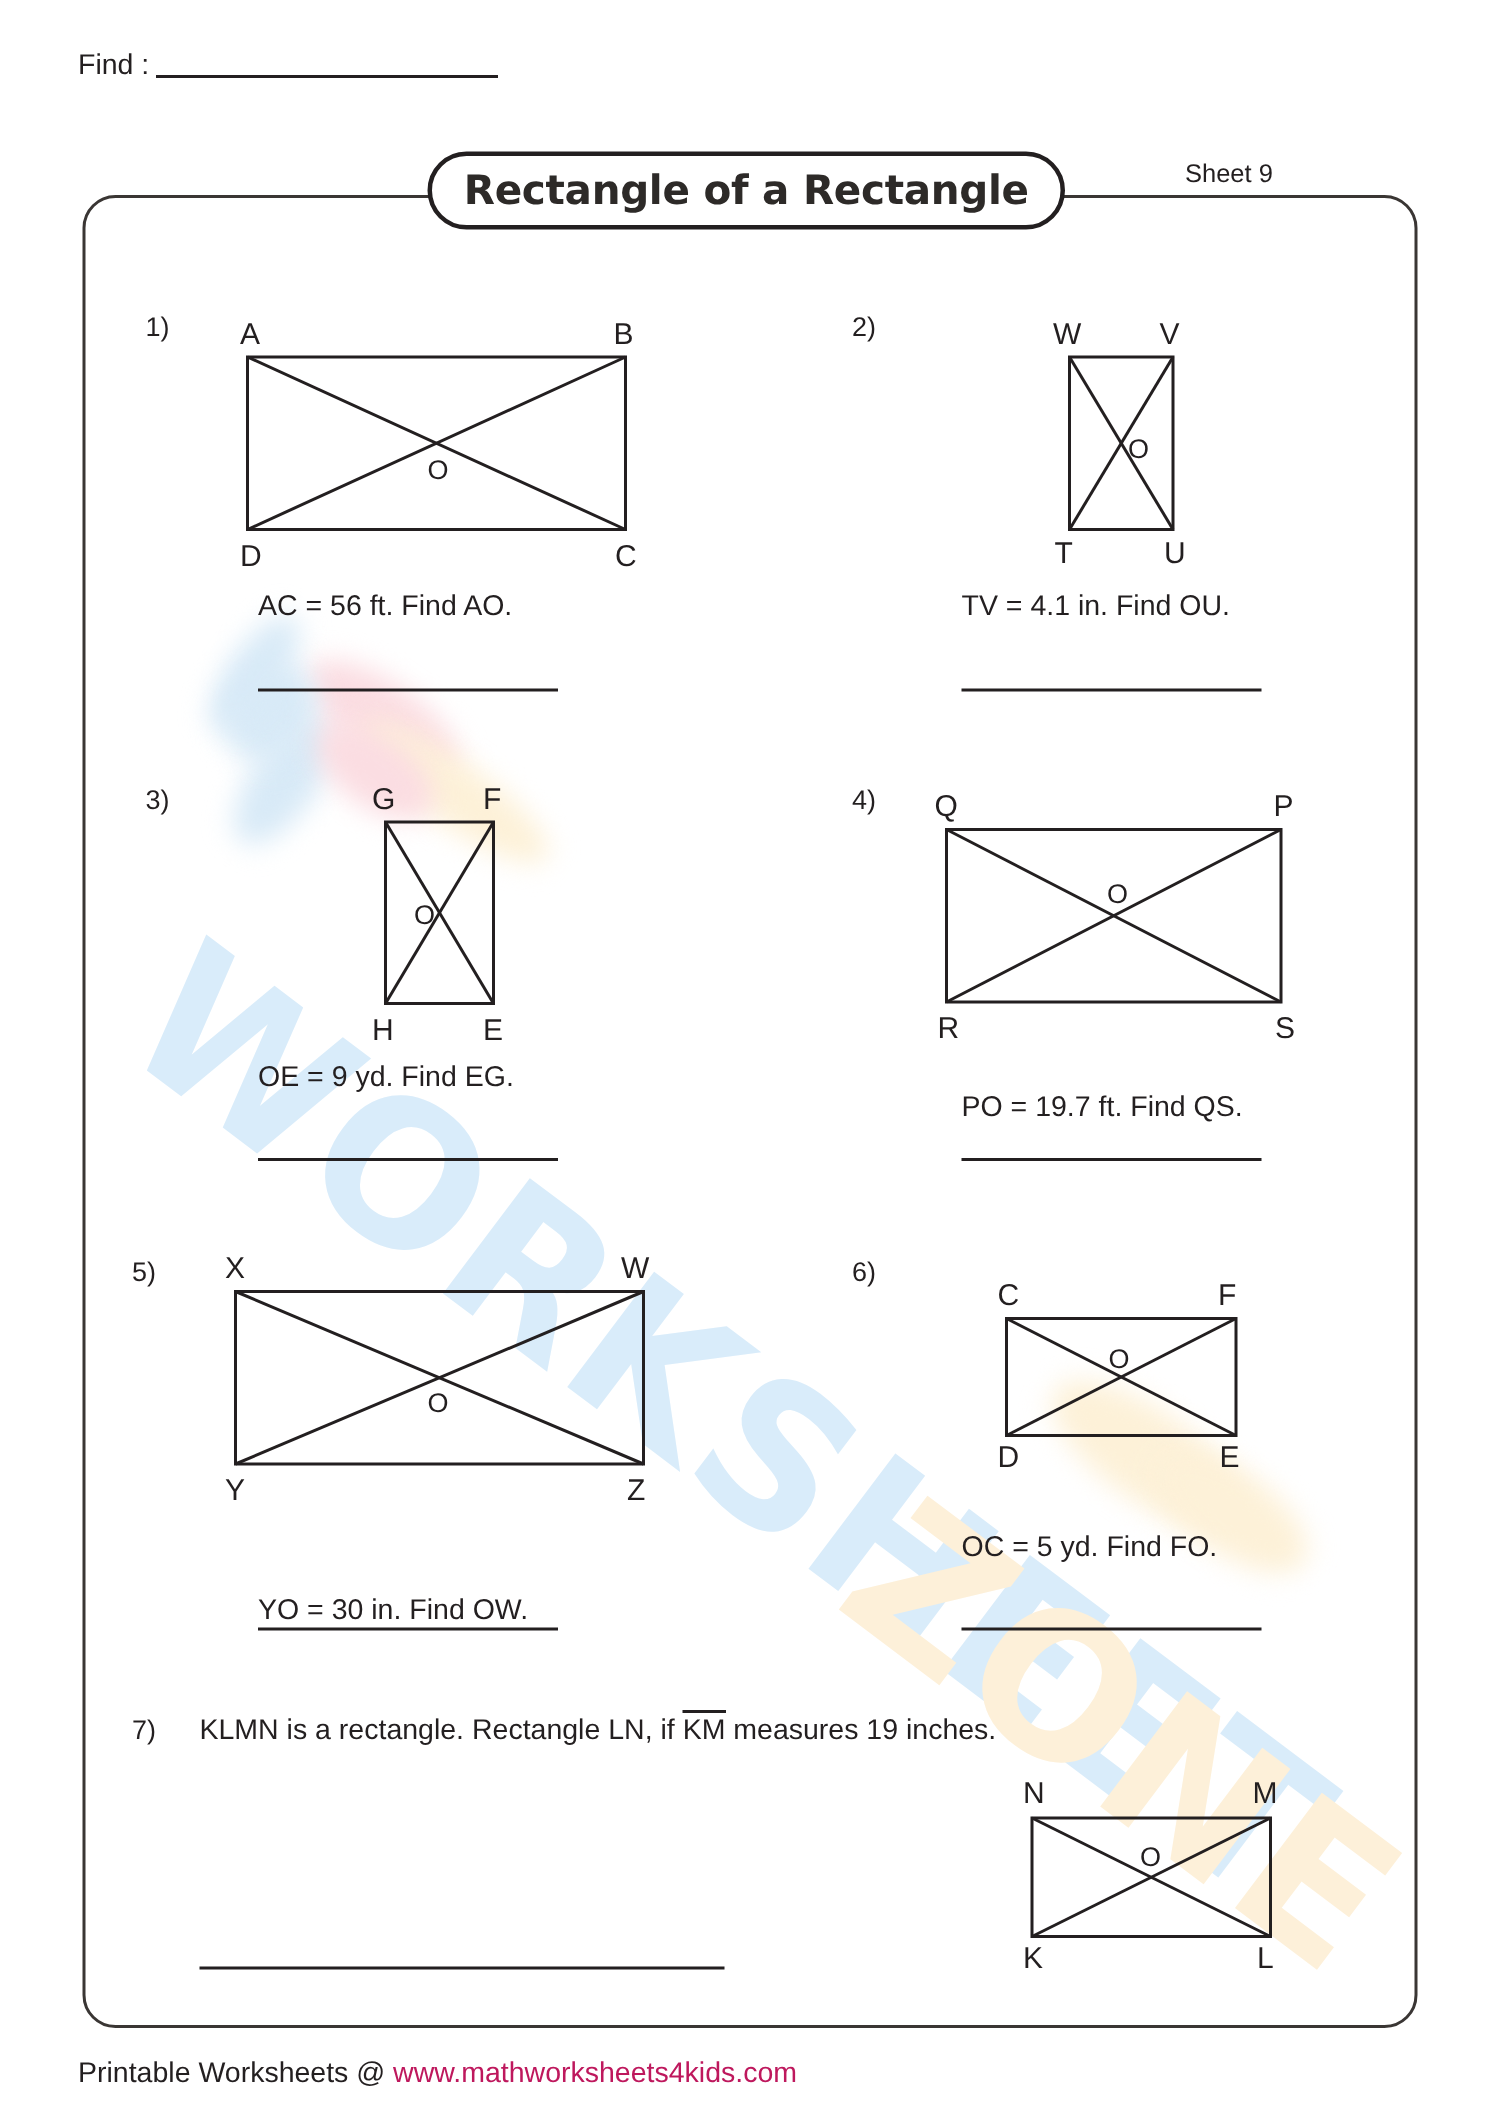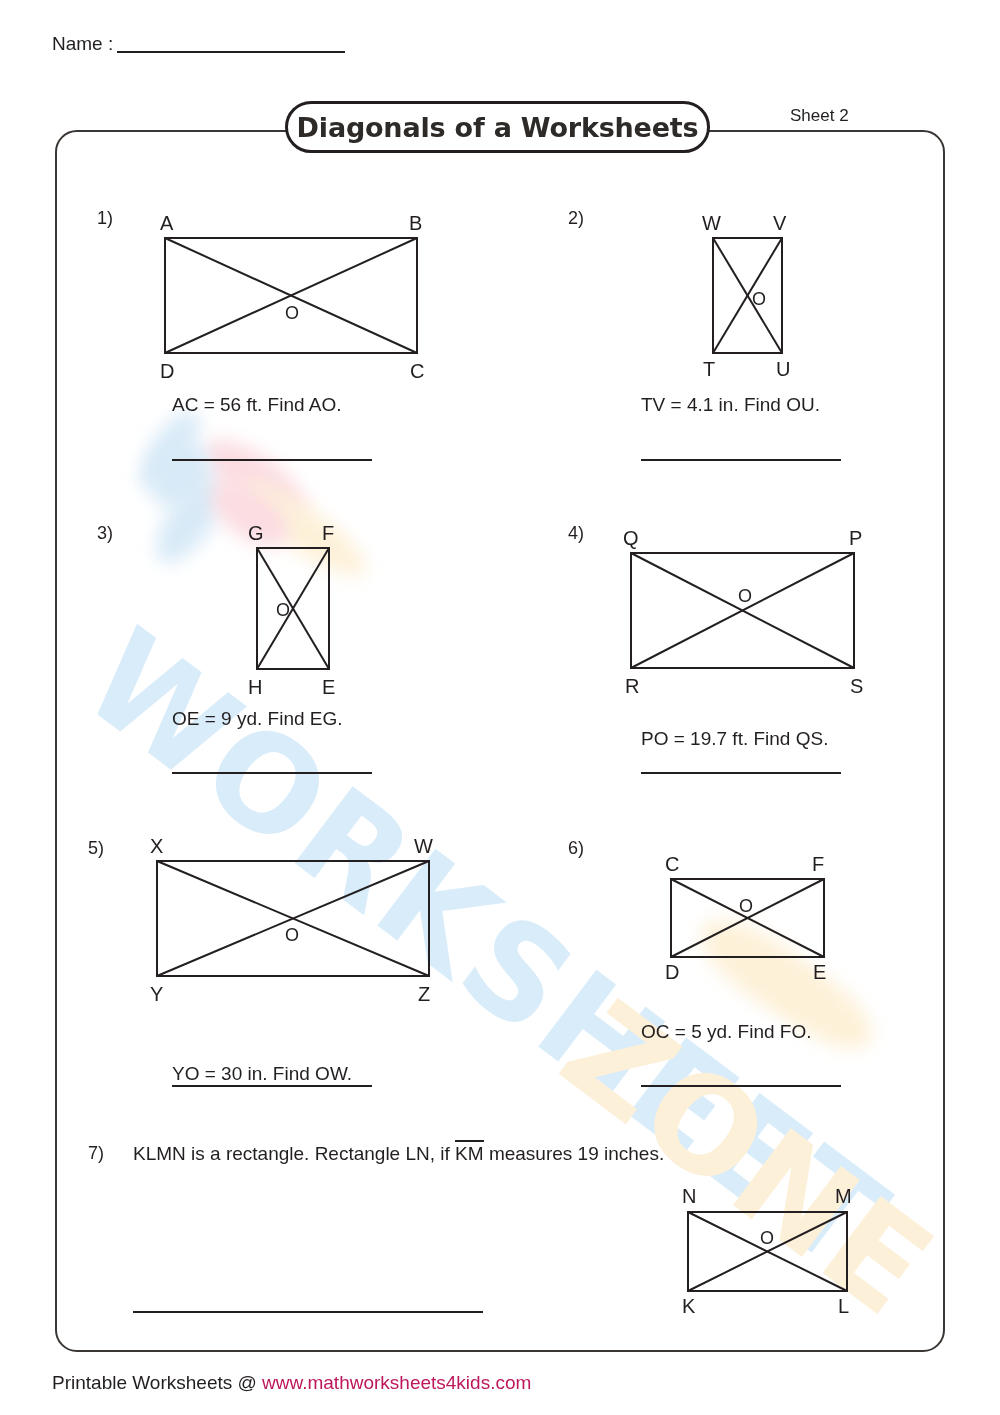--- a/index.html
+++ b/index.html
@@ -194,31 +194,31 @@
   <div class="blob blob-blue" style="left:152px; top:404px; width:36px;  height:90px;  transform:rotate(35deg);"></div>
   <div class="blob blob-yellow" style="left:690px; top:940px; width:150px; height:60px;  transform:rotate(35deg);"></div>
   <div class="blob blob-yellow" style="left:760px; top:980px; width:120px; height:55px;  transform:rotate(35deg);"></div>
   <div class="wm-text wm-worksheet">WORKSHEET</div>
   <div class="wm-text wm-zone">ZONE</div>
 </div>
 
 <div id="page">
 
   <div id="name-row">
-    <span id="name-label">Name :</span><span id="name-blank"></span>
+    <span id="name-label">Find :</span><span id="name-blank"></span>
   </div>
 
   <div id="sheet-border"></div>
 
   <div class="border-mask" style="left:288px; top:126px; width:419px;"></div>
 
   <div id="title-pill">
-    <span id="title-text">Diagonals of a Worksheets</span>
-  </div>
-  <div id="sheet-label">Sheet 2</div>
+    <span id="title-text">Rectangle of a Rectangle</span>
+  </div>
+  <div id="sheet-label">Sheet 9</div>
 
   <div class="problem">
     <div class="prob-num" style="left:97px; top:208px;">1)</div>
     <div class="fig">
       <div class="rect-shape" style="left:164px; top:237px; width:254px; height:117px;"></div>
       <svg class="diag" width="1000" height="1415">
         <line x1="165" y1="238" x2="417" y2="353" stroke="#231f20" stroke-width="2"></line>
         <line x1="417" y1="238" x2="165" y2="353" stroke="#231f20" stroke-width="2"></line>
       </svg>
       <div class="vertex" style="left:160px; top:213px;">A</div>

